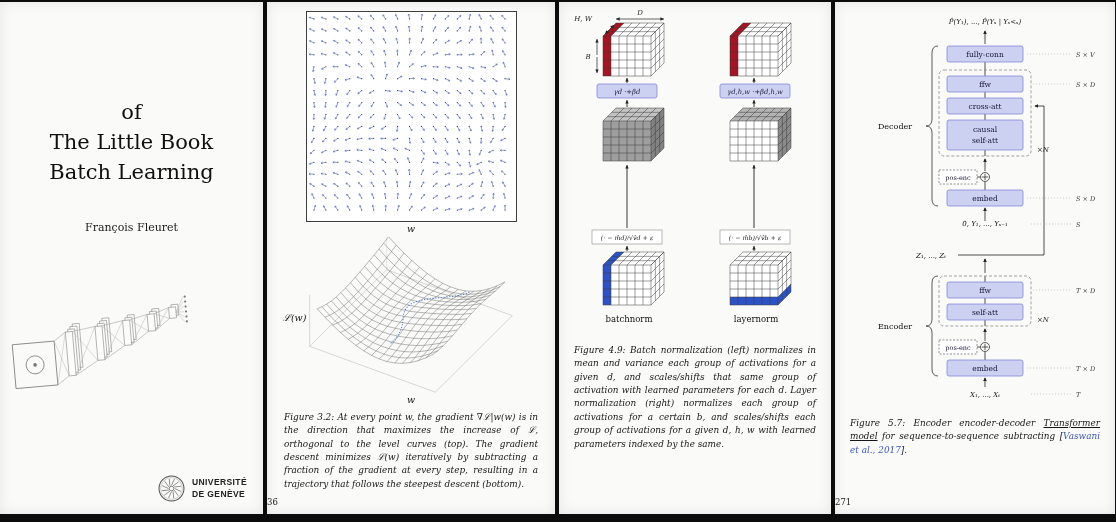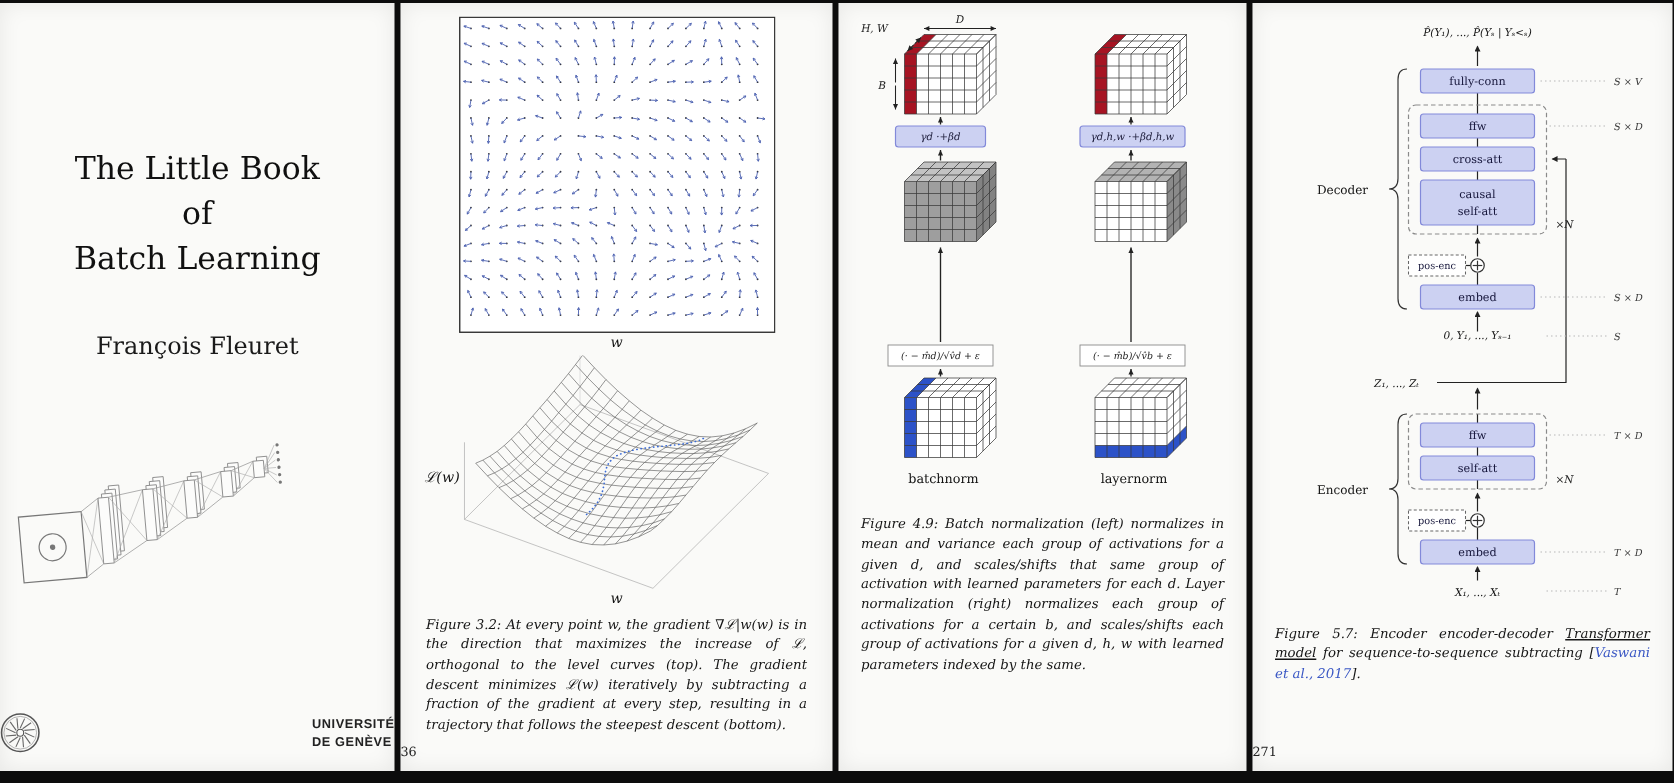--- a/index.html
+++ b/index.html
@@ -5,23 +5,23 @@
   *{margin:0;padding:0;box-sizing:border-box}
   html,body{width:1116px;height:522px;overflow:hidden}
   body{background:#0c0c0c;font-family:"DejaVu Serif",serif;color:#111;padding-top:2px}
   .spread{display:flex;height:512px}
   .gap{width:4px;height:512px;background:#0c0c0c}
   .page{background:#fafaf8;height:512px;position:relative;overflow:hidden;box-shadow:inset 0 0 14px rgba(0,0,0,.08)}
   .p1{width:263px}.p2{width:288px}.p3{width:272px}.p4{width:280px}
 
   
   .cover-title{margin-top:95px;text-align:center;font-size:21px;line-height:30px;color:#101010}
-  .author{margin-top:34px;text-align:center;font-size:16px;color:#1a1a1a}
+  .author{margin-top:34px;text-align:center;font-size:11px;color:#1a1a1a}
   .cover-sketch{position:absolute;left:2px;top:284px;width:200px;height:150px}
-  .unige{position:absolute;bottom:12px;left:0;right:0;display:flex;justify-content:space-between;align-items:center;gap:7px}
+  .unige{position:absolute;bottom:12px;left:0;right:16px;display:flex;justify-content:flex-end;align-items:center;gap:7px}
   .seal{width:27px;height:27px}
   .unitext{font:bold 8.5px/1.3 "Liberation Sans",sans-serif;letter-spacing:.4px;color:#222}
 
   
   .caption{font:italic 8.9px/1.5 "DejaVu Serif",serif;color:#151515;text-align:justify}
   .pagenum{position:absolute;bottom:7px;left:0;right:0;text-align:left;font:8.5px "DejaVu Serif",serif;color:#222}
 
   
   .p2{padding-top:9px}
   .field-svg{display:block;margin:0 auto;width:211px;height:211px}
@@ -59,22 +59,22 @@
   .cap-link{text-decoration:underline}
   .cap-cite{color:#3a57c4}
 </style>
 </head>
 <body>
 
 <div class="spread">
 
   <div class="page p1">
     <div class="cover-title">
+      <div>of</div>
       <div>The Little Book</div>
-      <div>of</div>
       <div>Batch Learning</div>
     </div>
     <div class="author">François Fleuret</div>
     <svg class="cover-sketch" viewBox="0 0 200 150">
       <g id="cover-sketch-g" transform="rotate(-5 100 75)">
           <rect x="12" y="51" width="42" height="44" fill="none" stroke="#777" stroke-width="0.8"></rect>
           <circle cx="33" cy="73" r="9" fill="none" stroke="#777" stroke-width="0.8"></circle>
           <circle cx="33" cy="73" r="1.8" fill="#777"></circle>
           <line x1="54" y1="51" x2="66" y2="43" stroke="#999" stroke-width="0.5"></line>
           <line x1="54" y1="95" x2="66" y2="87" stroke="#999" stroke-width="0.5"></line>

